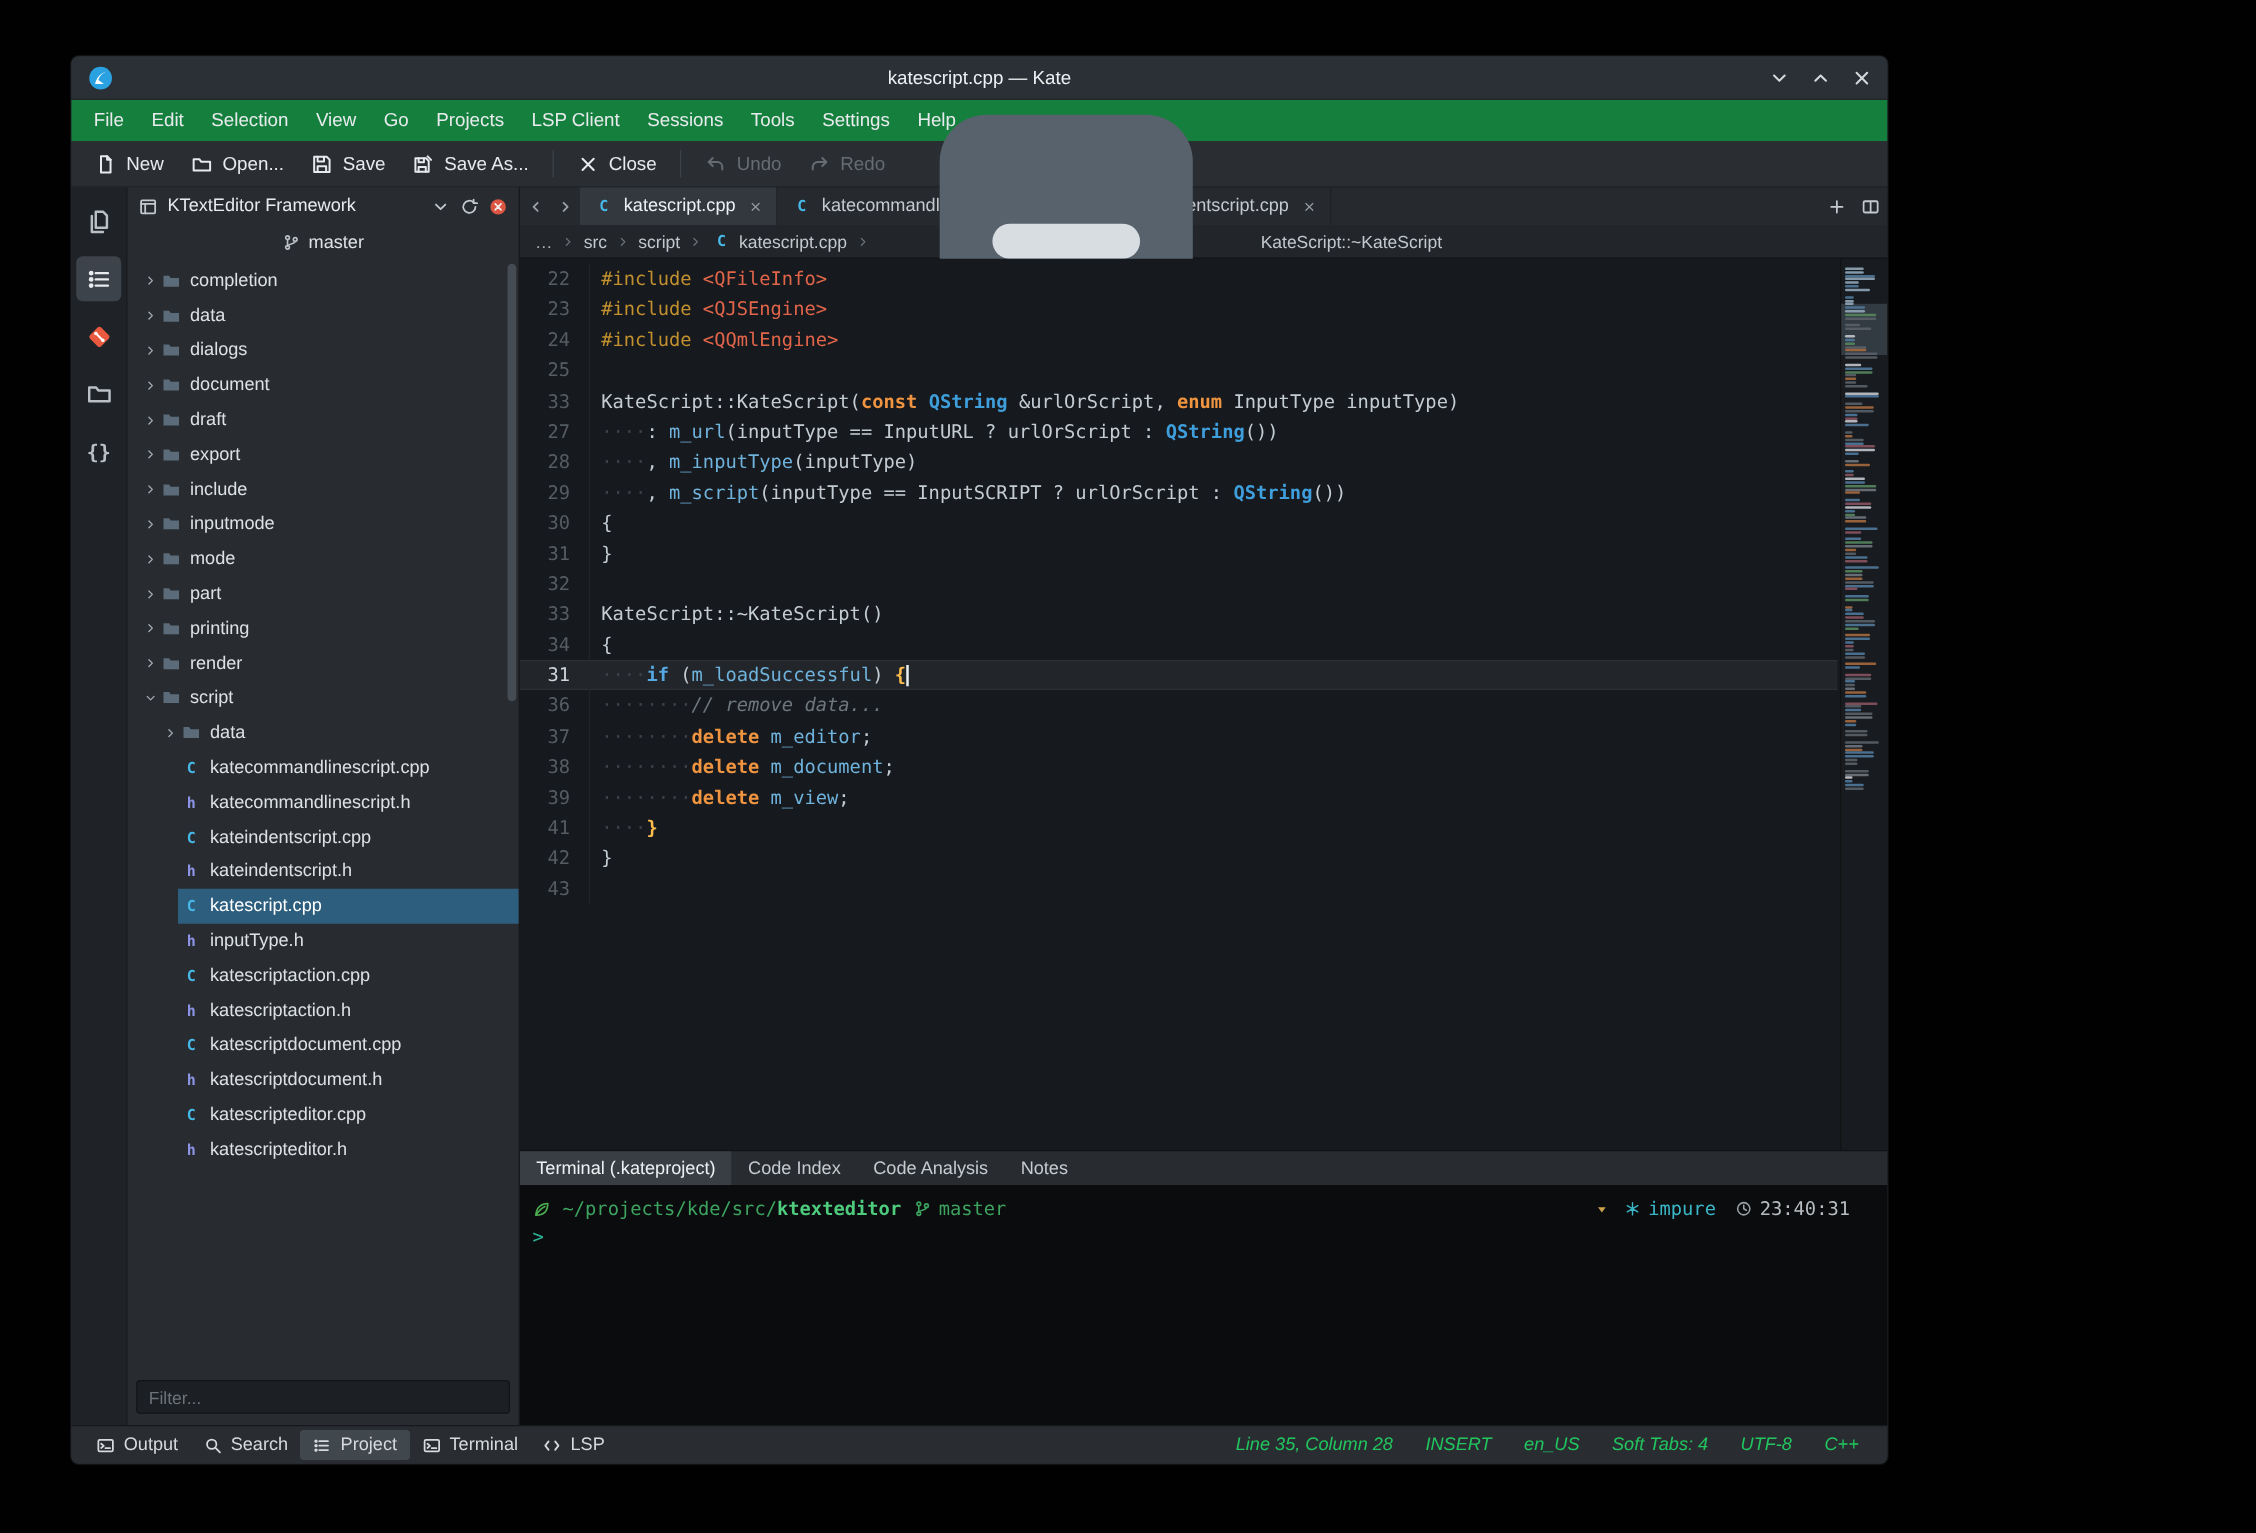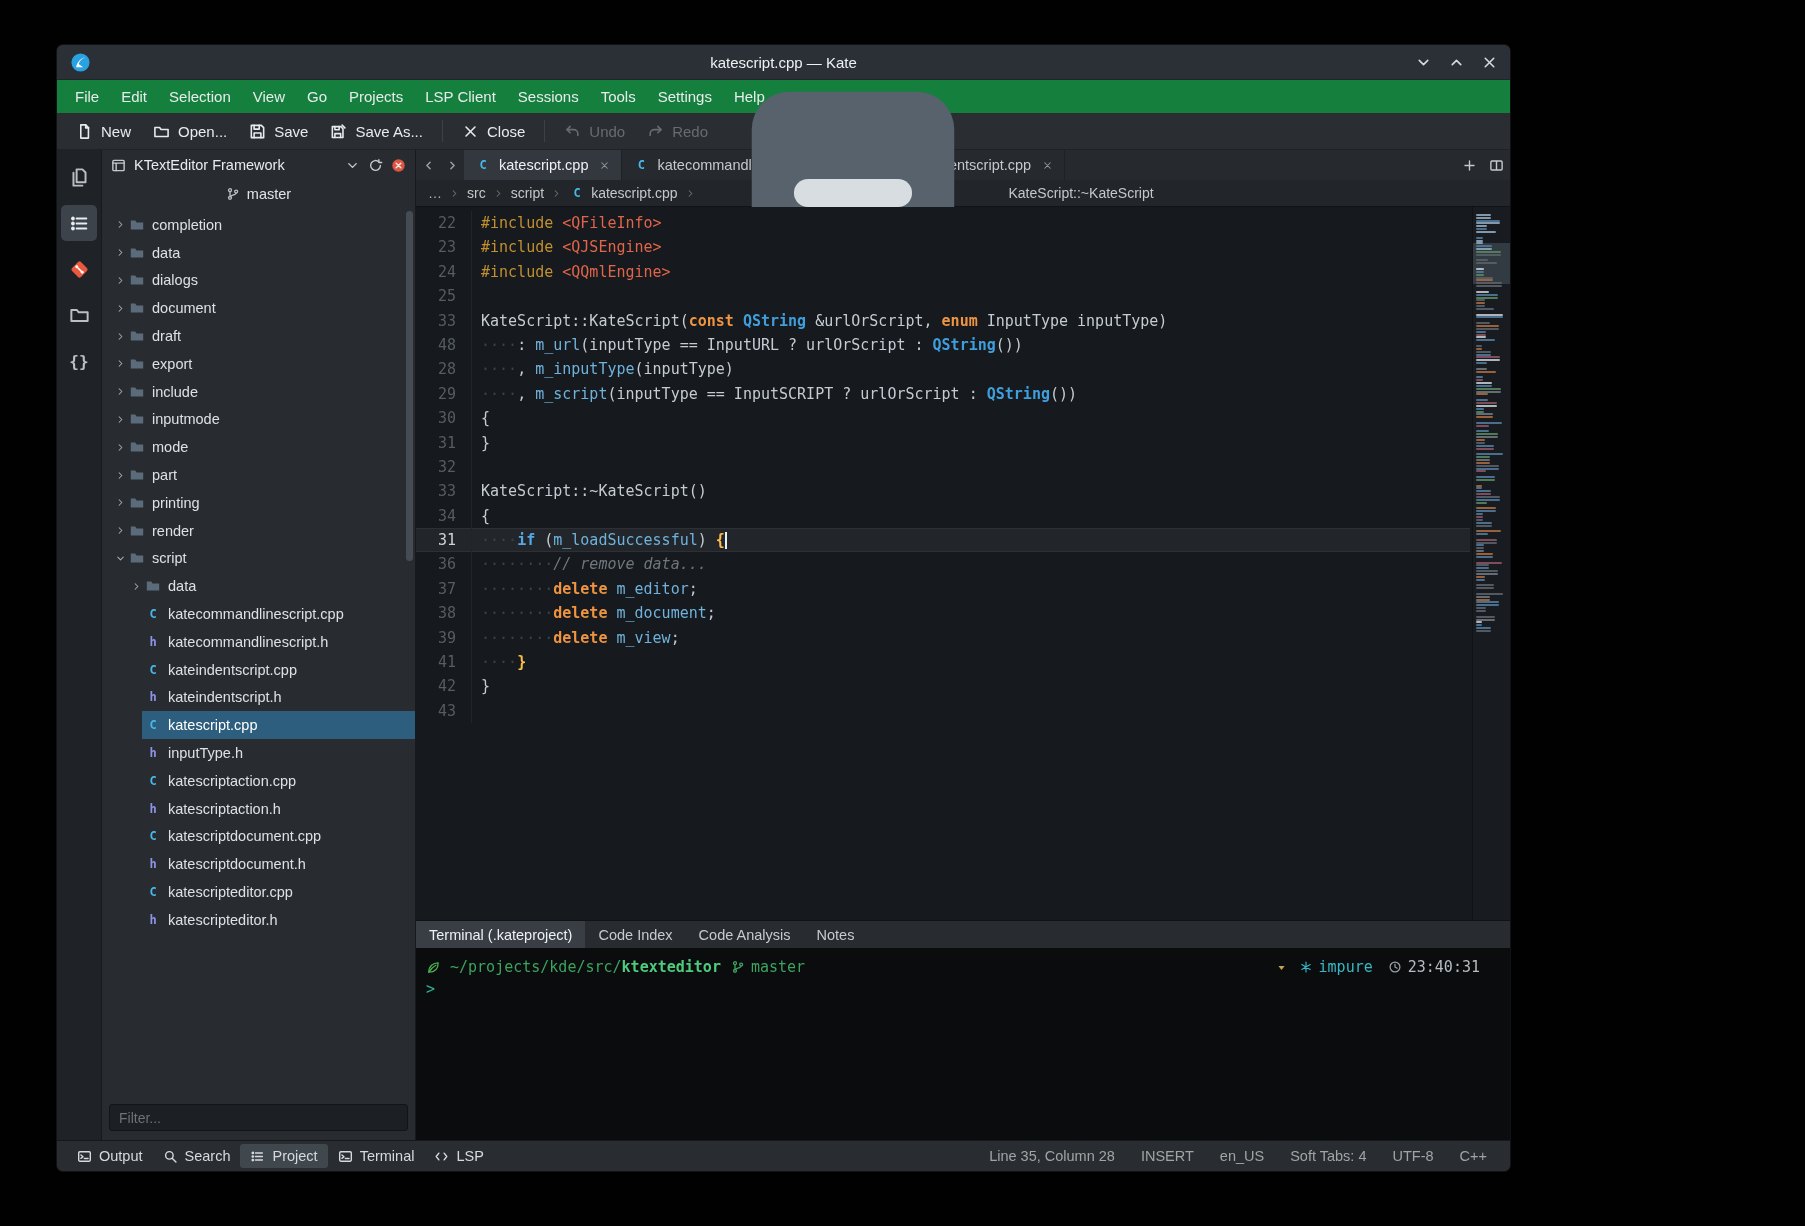--- a/index.html
+++ b/index.html
@@ -133,21 +133,21 @@
   .t-time  { color:#b6bcc1; }
   .t-prompt{ color:#2eb398; }
 
   
   .statusbar { height:31px; background:#292d32; border-top:1px solid #16181b; display:flex; align-items:center;
                padding:0 10px; font-size:14.5px; flex:none; }
   .sb-btn { display:flex; align-items:center; gap:7px; padding:4px 10px; border-radius:3px; color:#d6dade; }
   .sb-btn.pressed { background:#40474d; }
   .sb-btn .icon { width:15px; height:15px; }
   .sb-spacer { flex:1; }
-  .sb-item { padding:0 13px; color:#a3a3a3; }
+  .sb-item { padding:0 13px; color:#22c55e;font-style:italic; }
 </style>
 </head>
 <body>
 
 <div class="stage">
   <div class="window">
 
     <div class="titlebar">
       <span class="app-icon">
         <svg viewBox="0 0 16 16">
@@ -724,21 +724,21 @@
             </span>
           </div>
 
         <div class="code-area">
           <div class="code-lines" id="code-lines">
               <div class="code-row"><div class="code-num">22</div><div class="code-txt"><span class="s-pre">#include </span><span class="s-hdr">&lt;QFileInfo&gt;</span></div></div>
               <div class="code-row"><div class="code-num">23</div><div class="code-txt"><span class="s-pre">#include </span><span class="s-hdr">&lt;QJSEngine&gt;</span></div></div>
               <div class="code-row"><div class="code-num">24</div><div class="code-txt"><span class="s-pre">#include </span><span class="s-hdr">&lt;QQmlEngine&gt;</span></div></div>
               <div class="code-row"><div class="code-num">25</div><div class="code-txt"></div></div>
               <div class="code-row"><div class="code-num">33</div><div class="code-txt"><span class="s-n">KateScript::KateScript(</span><span class="s-kw">const</span><span class="s-n"> </span><span class="s-ty">QString</span><span class="s-n"> &amp;urlOrScript, </span><span class="s-kw">enum</span><span class="s-n"> InputType inputType)</span></div></div>
-              <div class="code-row"><div class="code-num">48</div><div class="code-txt"><span class="s-ws">····</span><span class="s-n">: </span><span class="s-me">m_url</span><span class="s-n">(inputType == InputURL ? urlOrScript : </span><span class="s-ty">QString</span><span class="s-n">())</span></div></div>
+              <div class="code-row"><div class="code-num">27</div><div class="code-txt"><span class="s-ws">····</span><span class="s-n">: </span><span class="s-me">m_url</span><span class="s-n">(inputType == InputURL ? urlOrScript : </span><span class="s-ty">QString</span><span class="s-n">())</span></div></div>
               <div class="code-row"><div class="code-num">28</div><div class="code-txt"><span class="s-ws">····</span><span class="s-n">, </span><span class="s-me">m_inputType</span><span class="s-n">(inputType)</span></div></div>
               <div class="code-row"><div class="code-num">29</div><div class="code-txt"><span class="s-ws">····</span><span class="s-n">, </span><span class="s-me">m_script</span><span class="s-n">(inputType == InputSCRIPT ? urlOrScript : </span><span class="s-ty">QString</span><span class="s-n">())</span></div></div>
               <div class="code-row"><div class="code-num">30</div><div class="code-txt"><span class="s-n">{</span></div></div>
               <div class="code-row"><div class="code-num">31</div><div class="code-txt"><span class="s-n">}</span></div></div>
               <div class="code-row"><div class="code-num">32</div><div class="code-txt"></div></div>
               <div class="code-row"><div class="code-num">33</div><div class="code-txt"><span class="s-n">KateScript::~KateScript()</span></div></div>
               <div class="code-row"><div class="code-num">34</div><div class="code-txt"><span class="s-n">{</span></div></div>
               <div class="code-row current"><div class="code-num">31</div><div class="code-txt"><span class="s-ws">····</span><span class="s-cf">if</span><span class="s-n"> (</span><span class="s-me">m_loadSuccessful</span><span class="s-n">) </span><span class="s-br">{</span><span class="cursor"></span></div></div>
               <div class="code-row"><div class="code-num">36</div><div class="code-txt"><span class="s-ws">········</span><span class="s-co">// remove data...</span></div></div>
               <div class="code-row"><div class="code-num">37</div><div class="code-txt"><span class="s-ws">········</span><span class="s-kw">delete</span><span class="s-n"> </span><span class="s-me">m_editor</span><span class="s-n">;</span></div></div>

